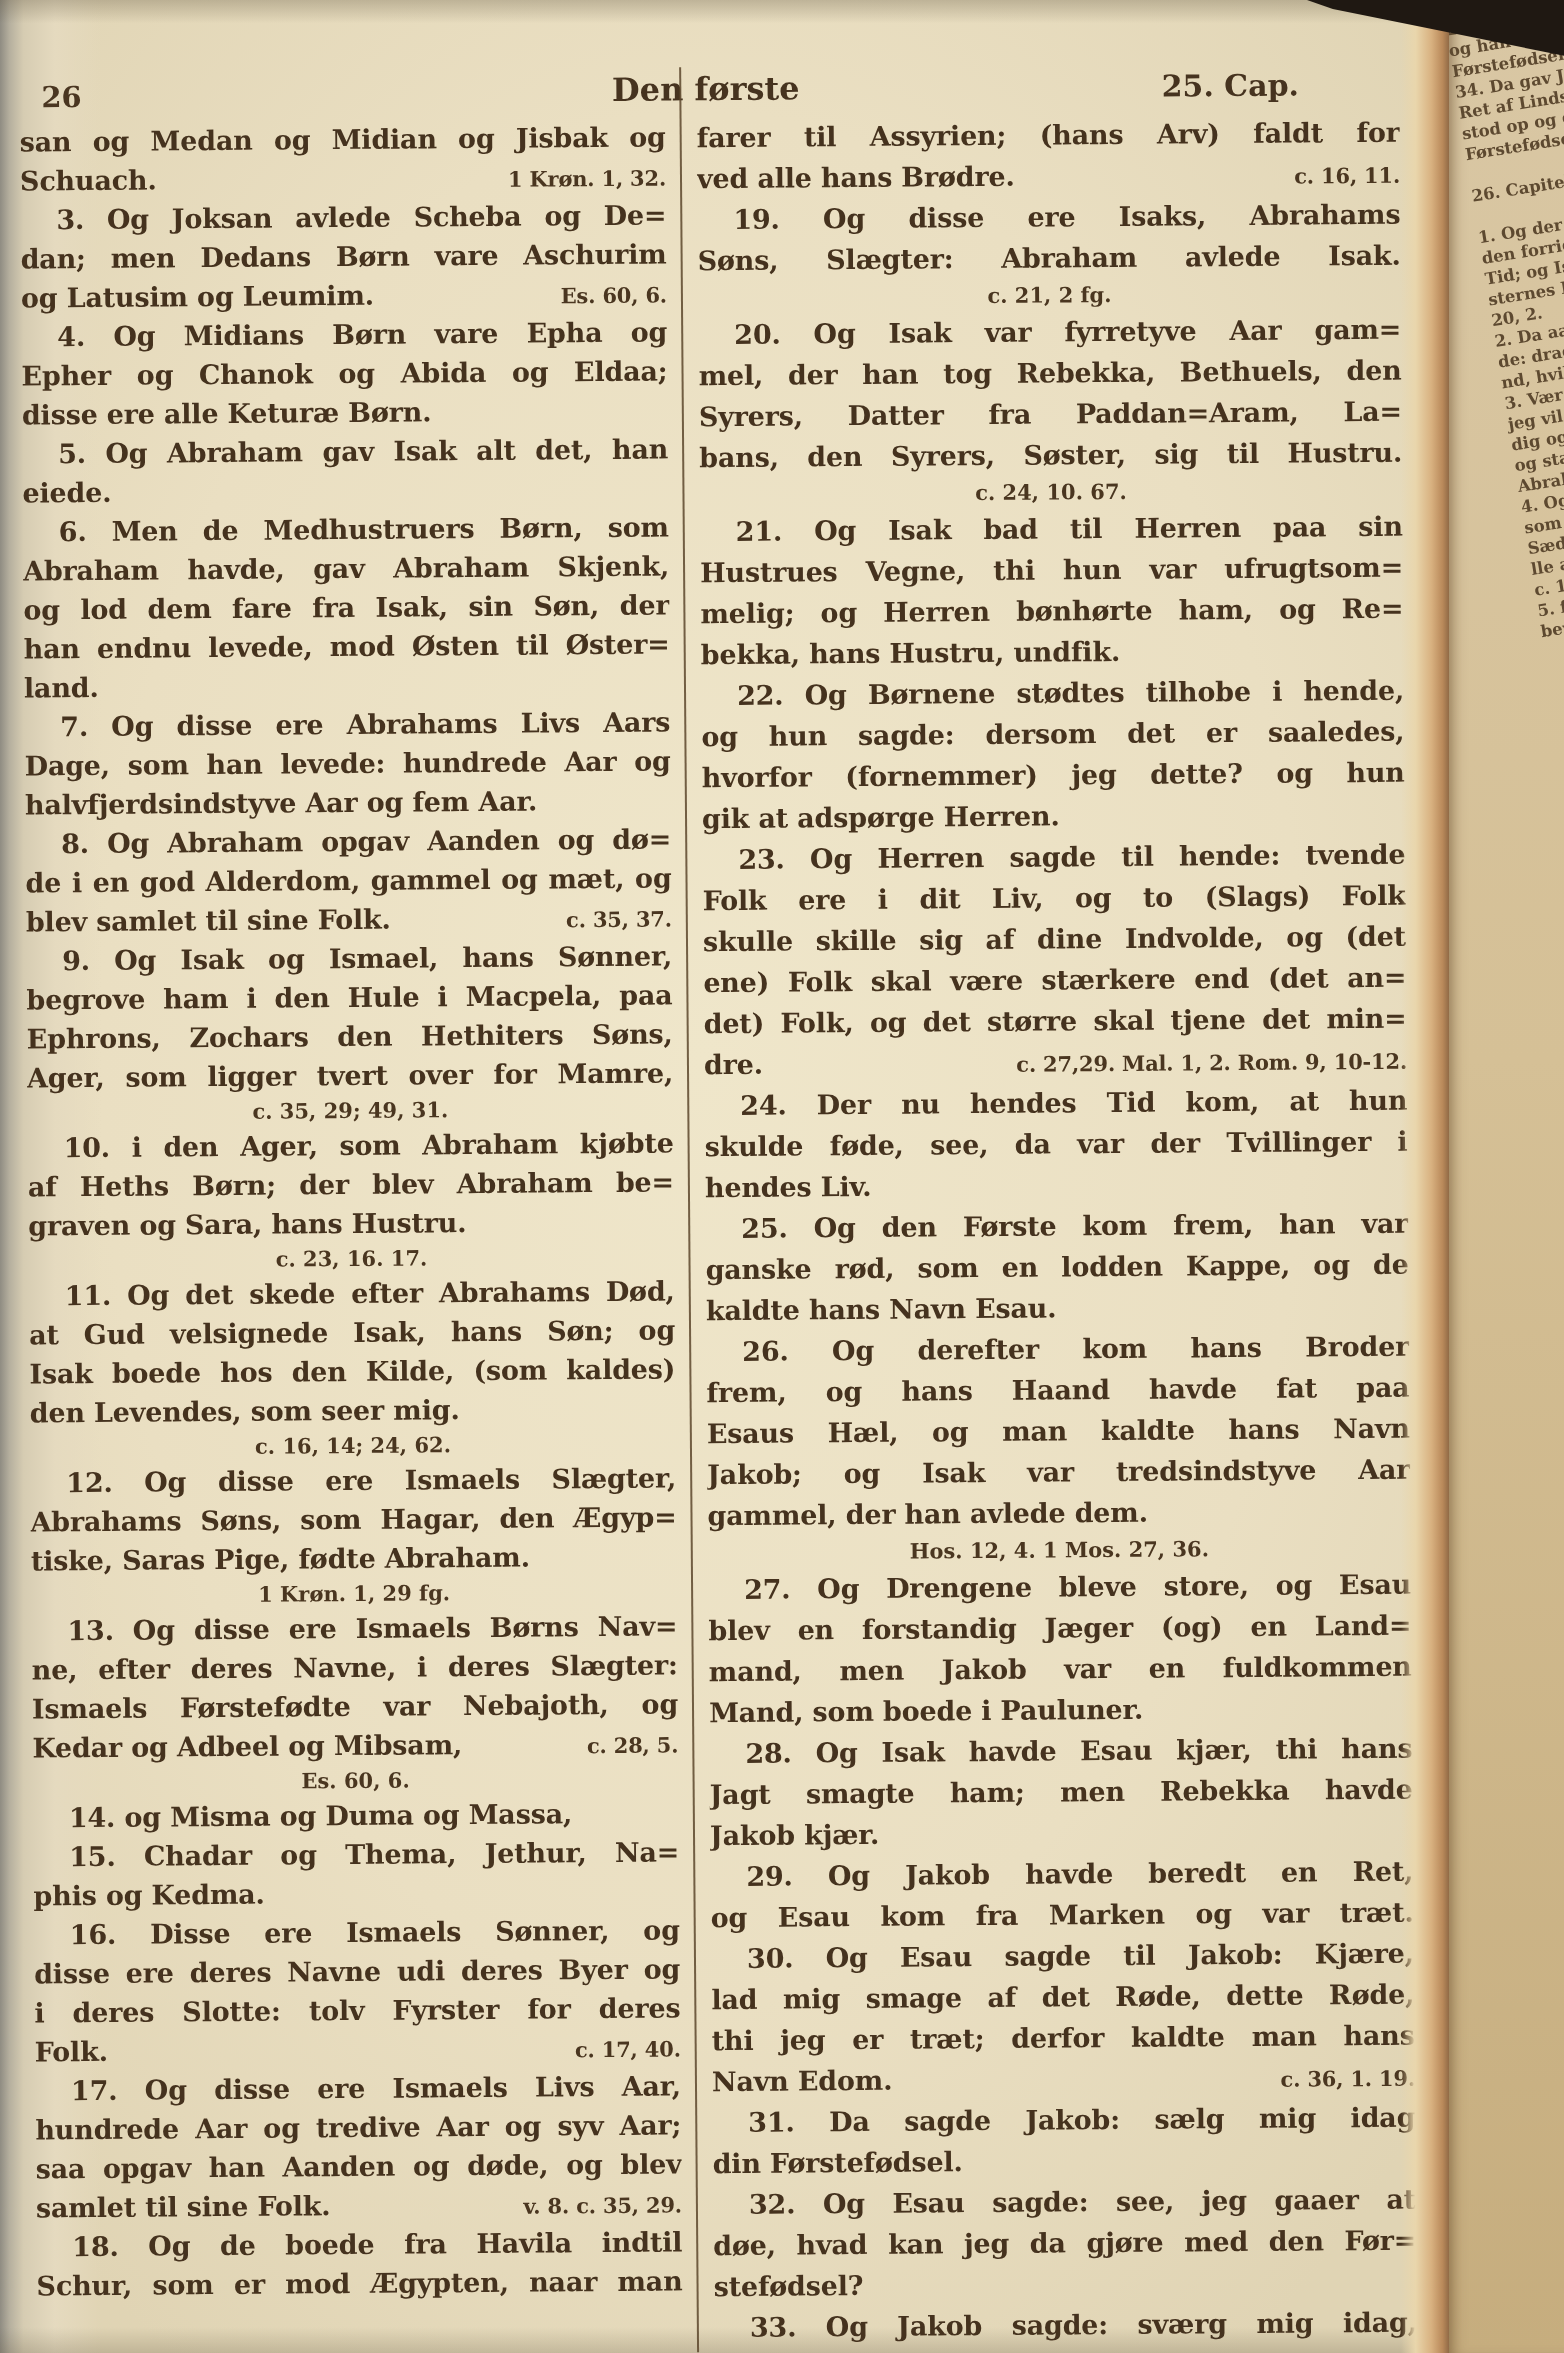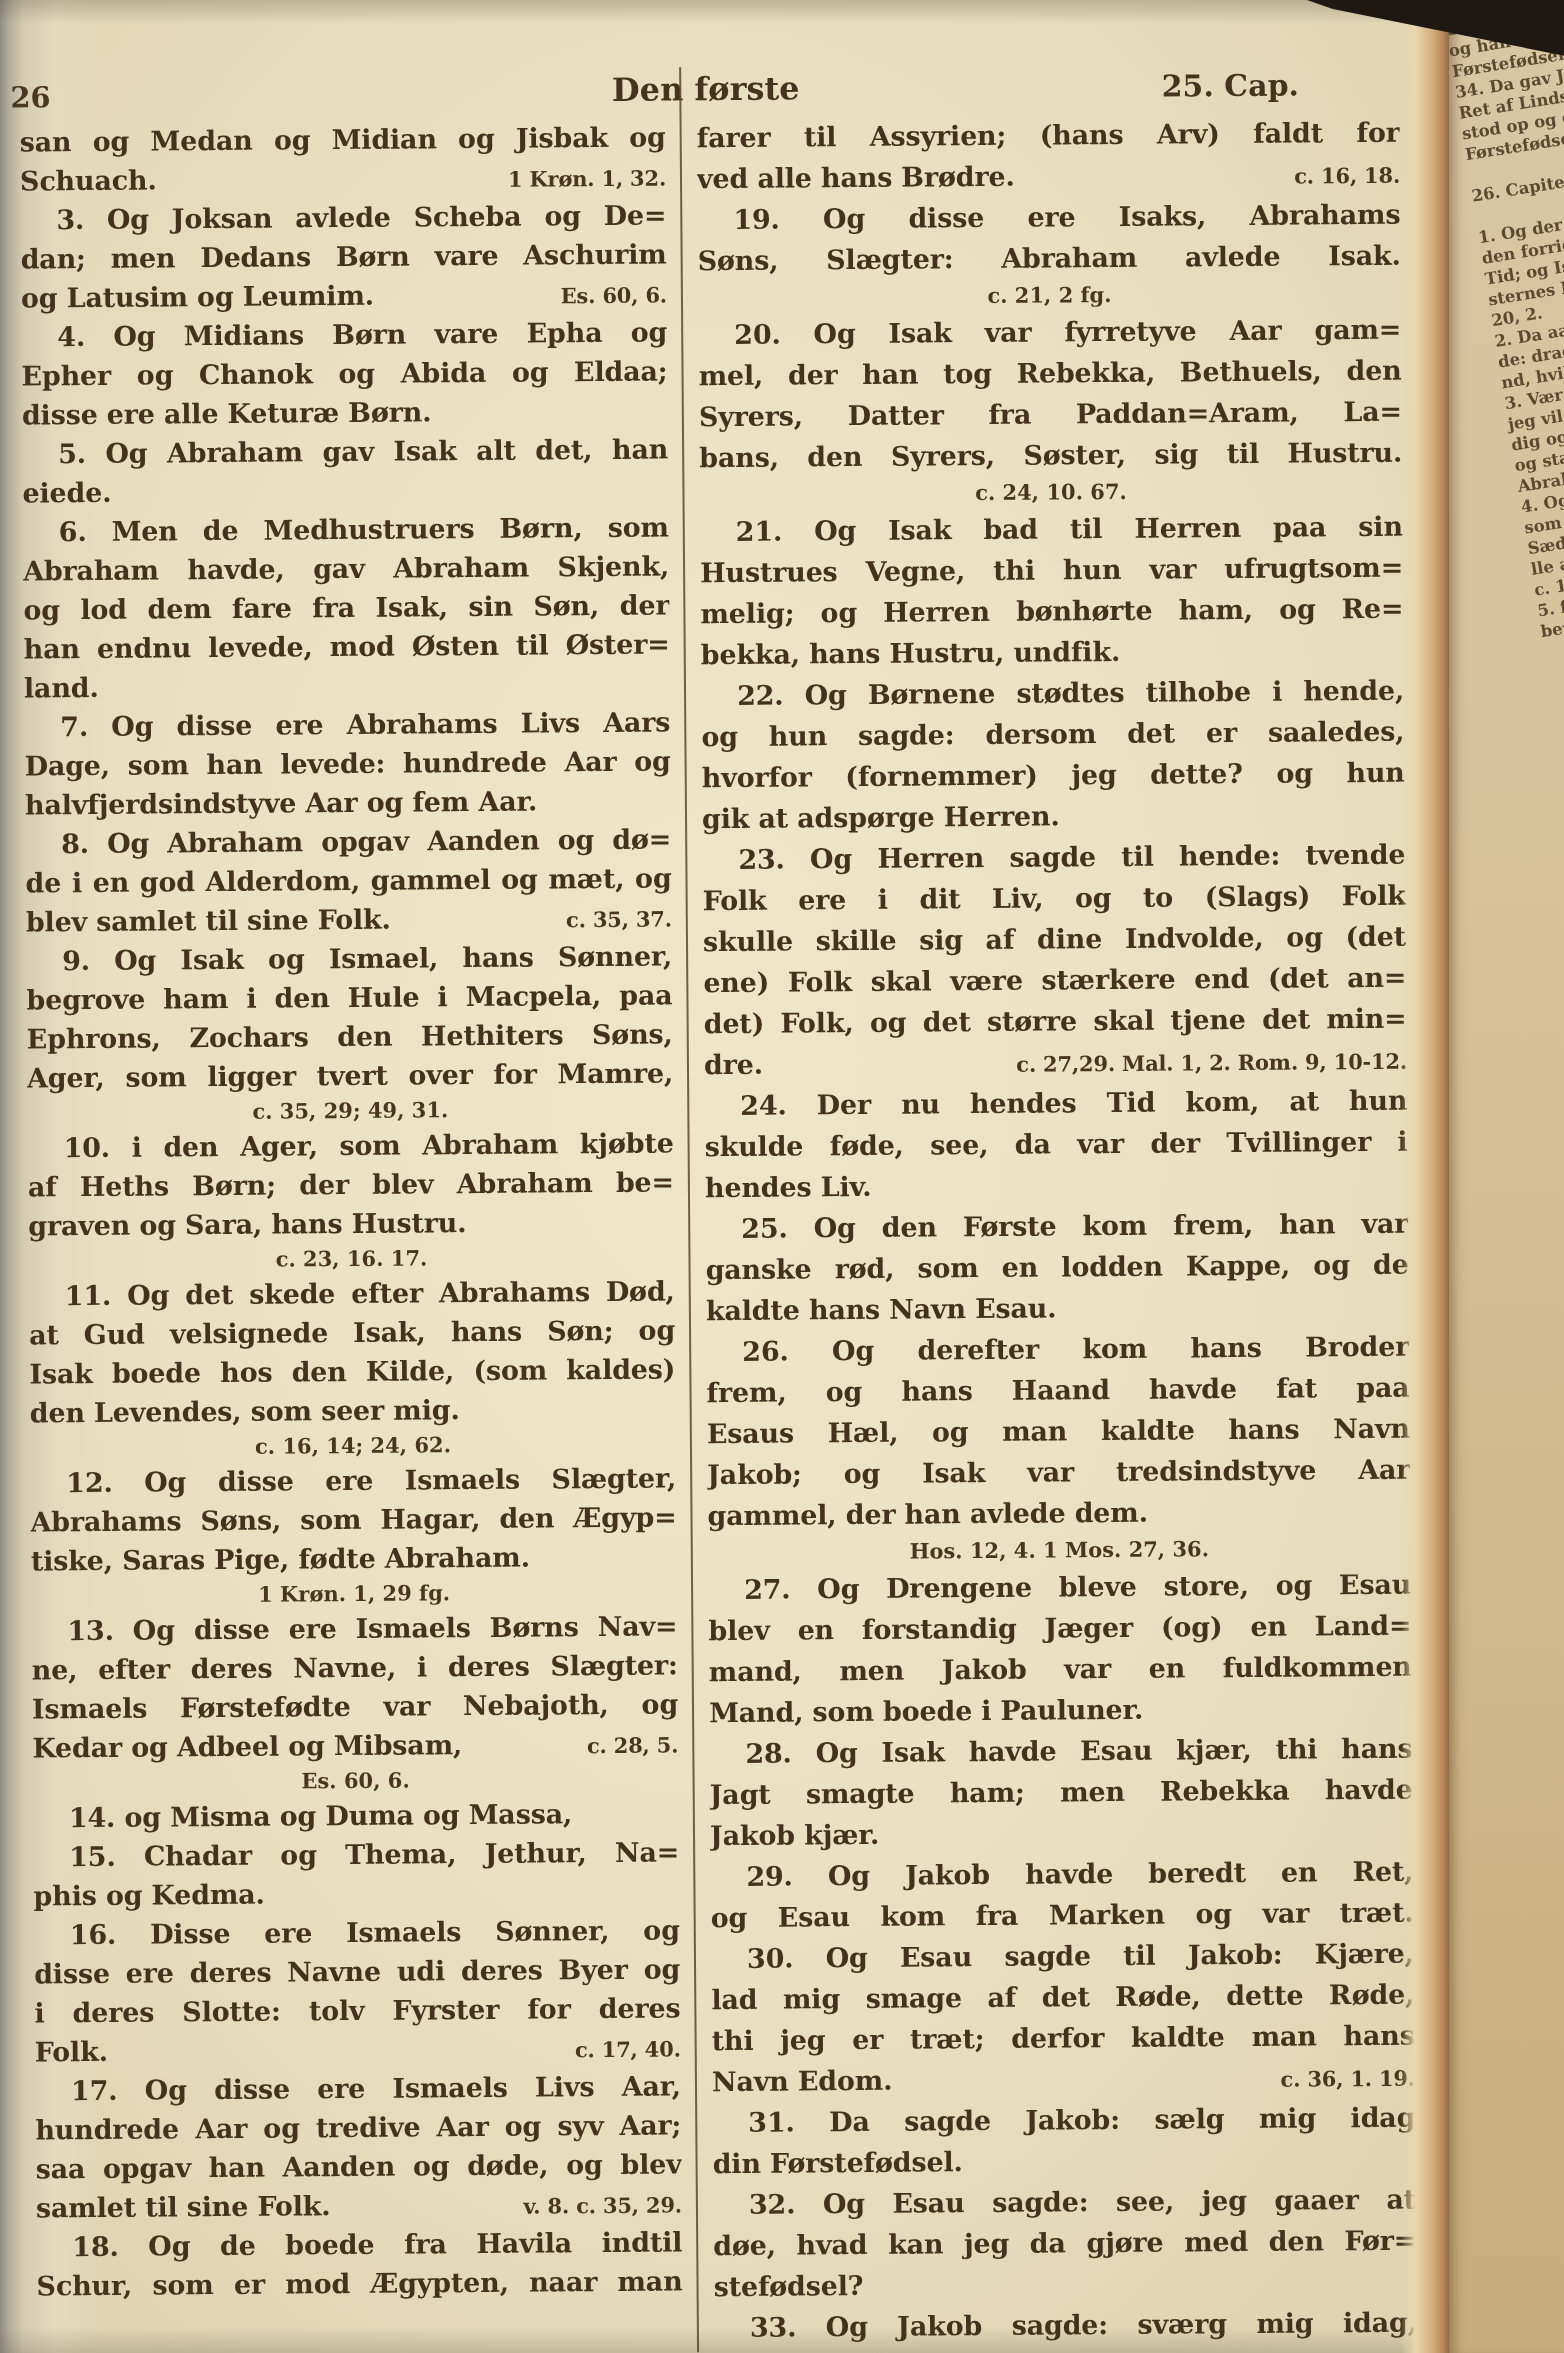--- a/index.html
+++ b/index.html
@@ -10,21 +10,21 @@
     font-family:"DejaVu Serif", serif;
     background:
       linear-gradient(180deg, rgba(95,84,62,.30) 0, rgba(95,84,62,0) 23.5px),
       linear-gradient(0deg, rgba(95,84,62,.25) 0, rgba(95,84,62,0) 27px),
       linear-gradient(90deg, #8f8c82 0px, #b5af9e 9.4px, #d6ccb2 23.5px, #e5dabf 55px, rgba(0,0,0,0) 102px),
       radial-gradient(ellipse 1095px 1721px at 45% 45%, #efe6ca 0%, #eadfc2 55%, #e0d4b4 90%),
       #e6dcbf;
   }
   
   .textarea{position:absolute;left:0;top:0;width:1455px;height:2354px;transform:rotate(-0.45deg);transform-origin:50% 40%;}
-  .pgnum{position:absolute;left:17px;top:75px;font-size:29px;font-weight:700;color:#4a3621;}
+  .pgnum{position:absolute;left:48px;top:75px;font-size:29px;font-weight:700;color:#4a3621;}
   .runtitle{position:absolute;left:509px;top:70px;width:407px;text-align:center;font-size:32px;font-weight:700;color:#46331f;}
   .chaplbl{position:absolute;left:1139px;top:72px;width:196px;text-align:center;font-size:30px;font-weight:700;color:#46331f;}
   
   .rule{position:absolute;left:686px;top:67px;width:2.3px;height:2285px;background:rgba(92,70,44,.85);}
   .col{position:absolute;top:117px;color:#45321e;font-weight:700;}
   .col.left{left:26px;width:646px;}
   .col.right{left:703px;width:703px;}
   .bl{height:39px;line-height:39px;font-size:27px;letter-spacing:-0.2px;white-space:nowrap;overflow:hidden;}
   .col.right .bl{height:41px;line-height:41px;}
   .bl.j{white-space:normal;text-align:justify;text-align-last:justify;}
@@ -129,21 +129,21 @@
           <span>samlet til sine Folk.</span>
           <span class="ref">v. 8. c. 35, 29.</span>
         </div>
         <div class="bl in j">18. Og de boede fra Havila indtil</div>
         <div class="bl j">Schur, som er mod Ægypten, naar man</div>
       </div>
     <div class="col right" id="colR">
         <div class="bl j">farer til Assyrien; (hans Arv) faldt for</div>
         <div class="bl fx">
           <span>ved alle hans Brødre.</span>
-          <span class="ref">c. 16, 18.</span>
+          <span class="ref">c. 16, 11.</span>
         </div>
         <div class="bl in j">19. Og disse ere Isaks, Abrahams</div>
         <div class="bl j">Søns, Slægter: Abraham avlede Isak.</div>
         <div class="rl">c. 21, 2 fg.</div>
         <div class="bl in j">20. Og Isak var fyrretyve Aar gam=</div>
         <div class="bl j">mel, der han tog Rebekka, Bethuels, den</div>
         <div class="bl j">Syrers, Datter fra Paddan=Aram, La=</div>
         <div class="bl j">bans, den Syrers, Søster, sig til Hustru.</div>
         <div class="rl">c. 24, 10. 67.</div>
         <div class="bl in j">21. Og Isak bad til Herren paa sin</div>

